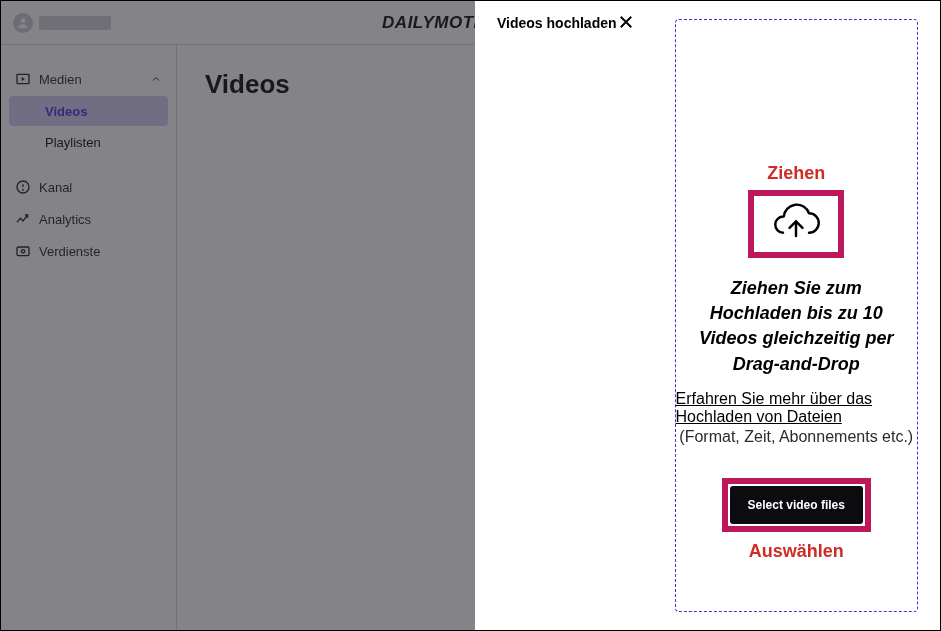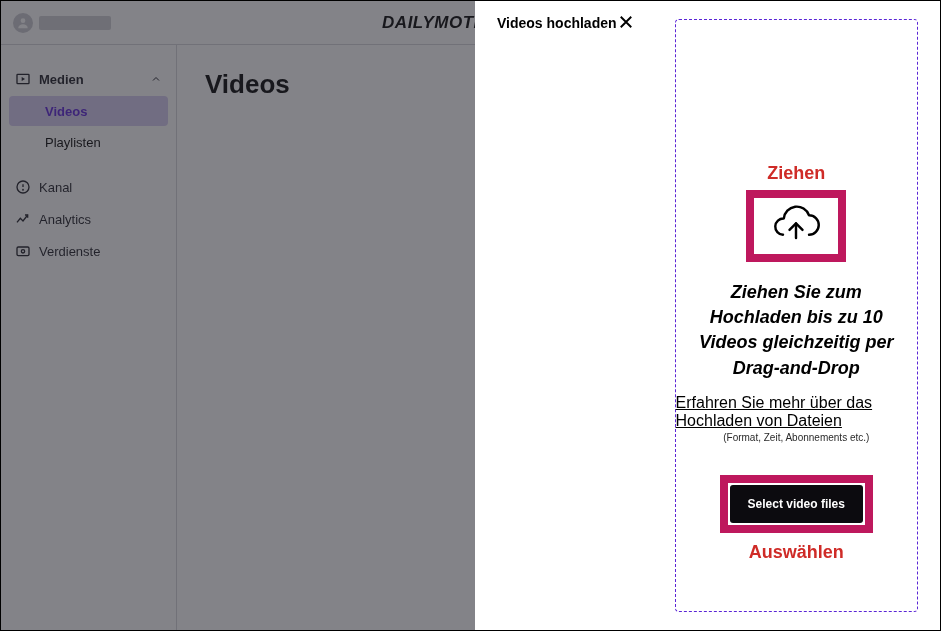--- a/index.html
+++ b/index.html
@@ -64,21 +64,21 @@
       display: flex;
       align-items: center;
       gap: 8px;
       height: 32px;
       padding: 0 14px;
       font-size: 13px;
       color: #1a1a22;
       cursor: pointer;
     }
     .nav-section {
-      font-weight: 700;
+      font-weight: 400;
       justify-content: flex-start;
       position: relative;
       text-align: right;
     }
     .chevron {
       margin-left: auto;
     }
     .nav-sub {
       padding-left: 36px;
       font-size: 13px;
@@ -148,42 +148,42 @@
     }
     .annotation {
       position: absolute;
       color: #cf2b27;
       font-size: 18px;
       font-weight: 700;
       font-family: Arial, sans-serif;
     }
     .ann-ziehen { top: -27px; }
     .ann-box {
-      border: 8px solid #be185d;
+      border: 6px solid #be185d;
     }
     .cloud-wrap {
       padding: 6px 16px 4px 16px;
     }
     .drop-title {
       margin-top: 18px;
       font-size: 18px;
       font-weight: 800;
       text-align: center;
       line-height: 1.4;
       padding: 0 20px;
       font-style: italic;
     }
     .learn-link {
       margin-top: 13px;
       font-size: 16px;
       text-decoration: underline;
       cursor: pointer;
     }
     .sub-note {
-      font-size: 10px;
+      font-size: 16px;
       color: #2a2a2a;
       margin-top: 2px;
     }
     .select-wrap {
       margin-top: 30px;
       padding: 2px;
       position: relative;
     }
     .select-btn {
       background: #0c0b0f;

